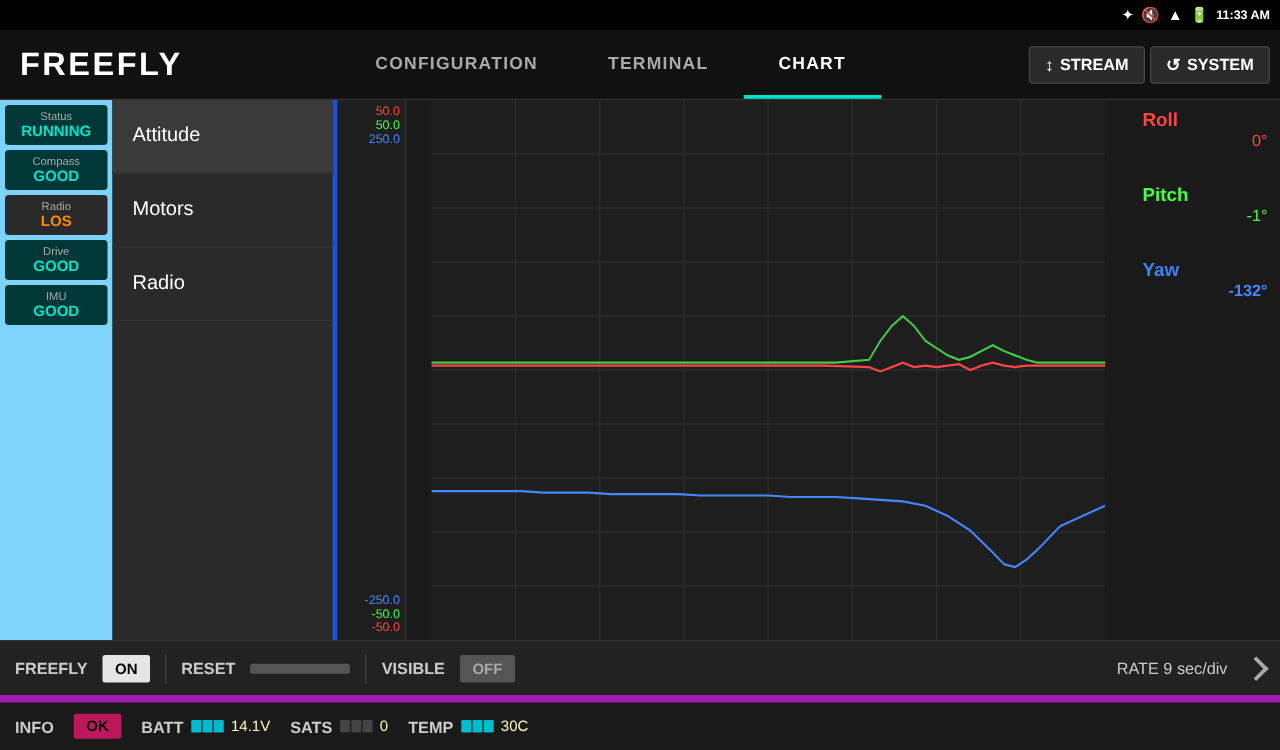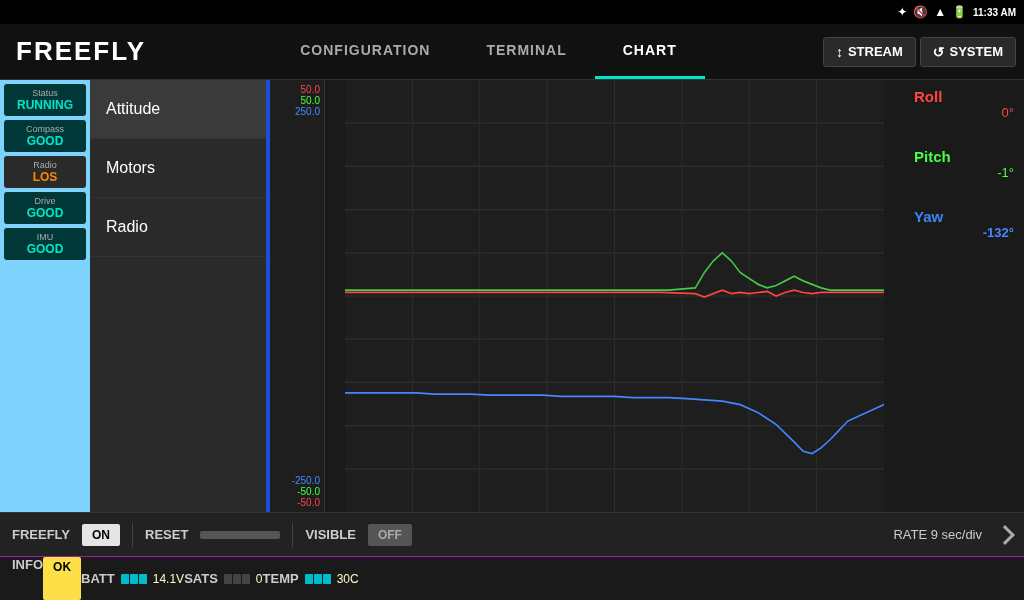--- a/index.html
+++ b/index.html
@@ -239,35 +239,37 @@
       font-size: 13px;
       color: #ccc;
       margin-left: auto;
     }
 
     
     .info-bar {
       height: 44px;
       background: #1a1a1a;
       display: flex;
+      align-items: center;
       padding: 0 12px;
-      border-top: 1px solid #a21caf;
+      gap: 16px;
+      border-top: 6px solid #a21caf;
     }
     .info-label {
       font-size: 13px;
       color: #ccc;
       font-weight: bold;
     }
     .info-value {
       font-size: 12px;
       padding: 3px 10px;
       border-radius: 2px;
     }
     .info-value.ok {
-      background: #fde047;
+      background: #be185d;
       color: #000;
       font-weight: bold;
     }
     .info-segment {
       display: flex;
       align-items: center;
       gap: 6px;
     }
     .mini-bar {
       display: flex;

